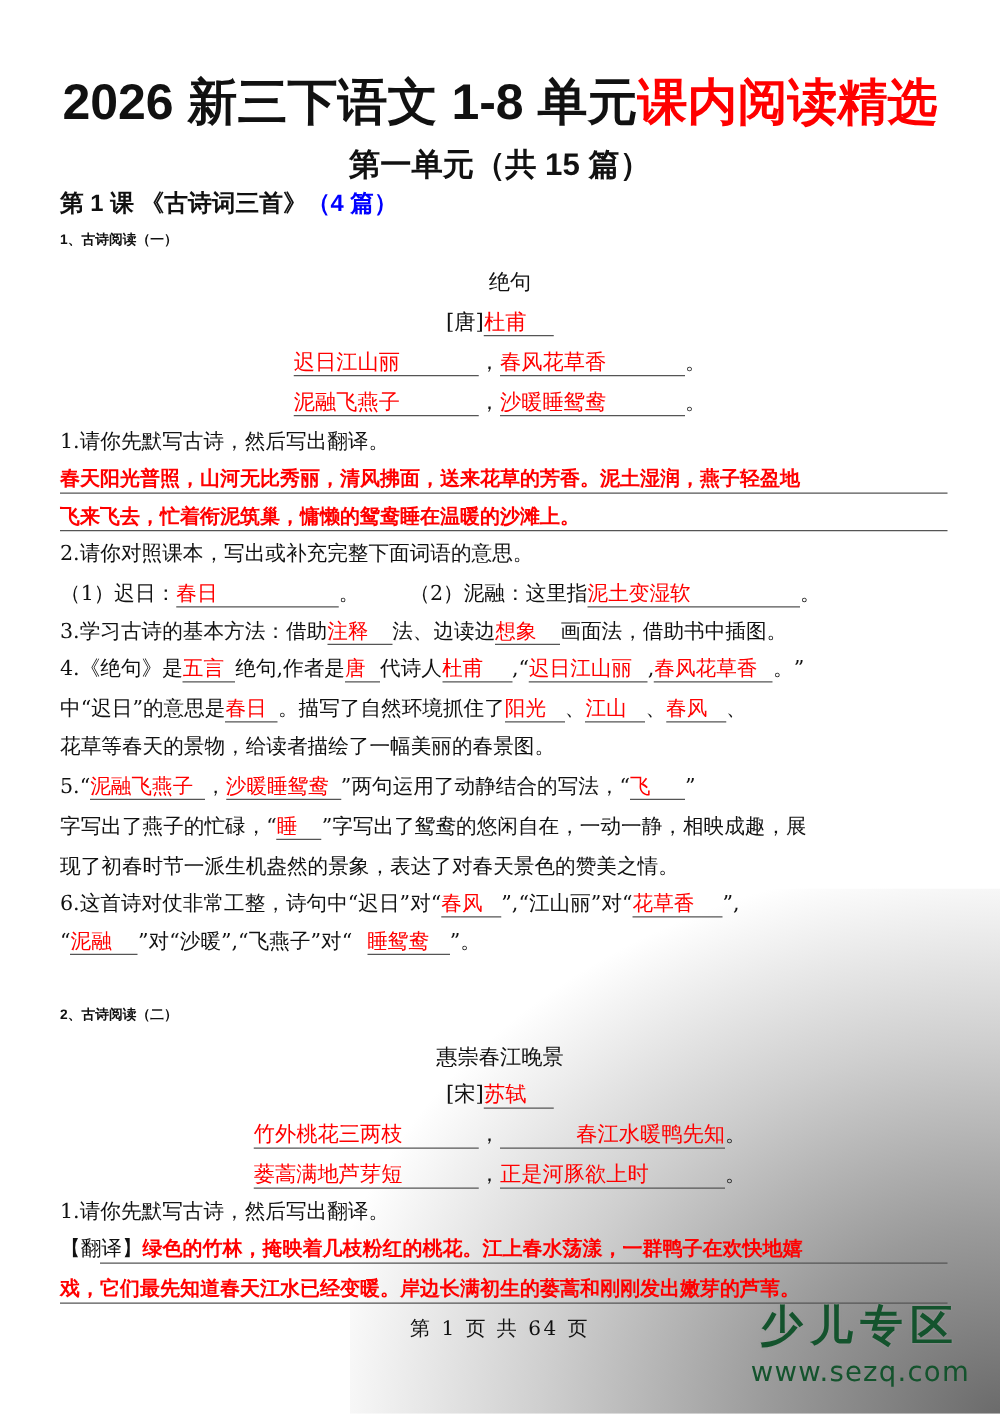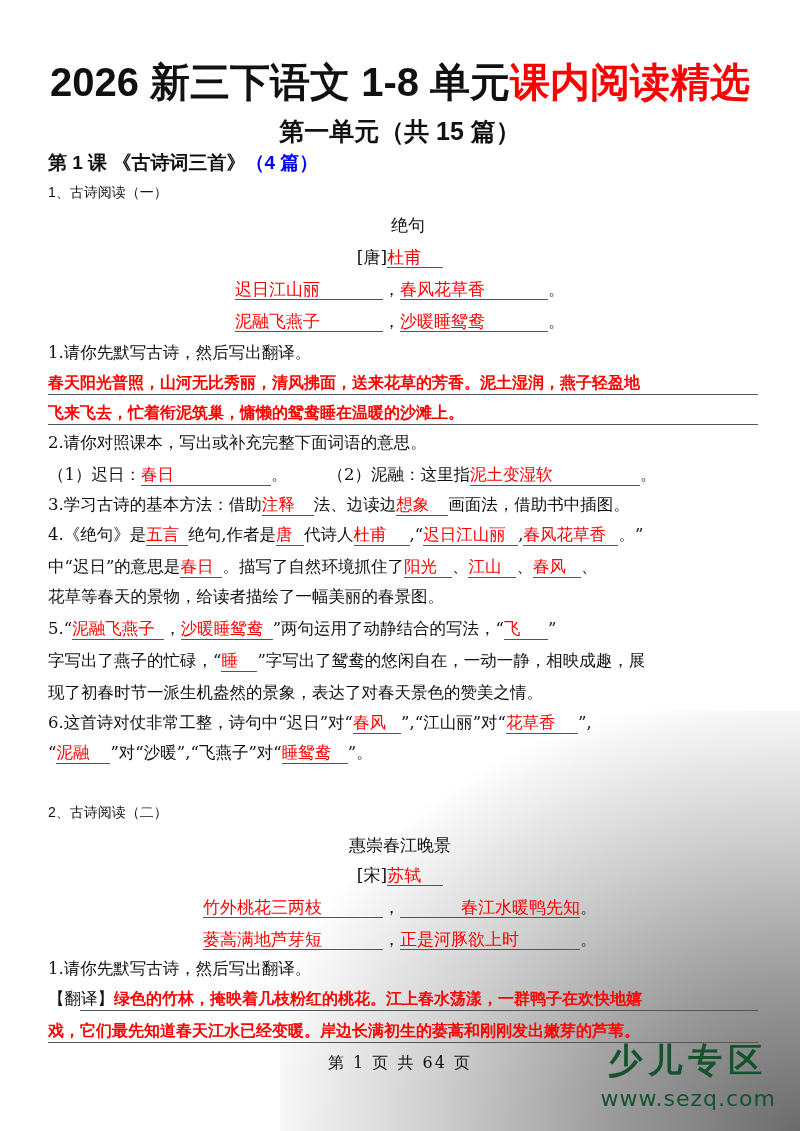--- a/index.html
+++ b/index.html
@@ -25,21 +25,21 @@
   .unit-title {
     position: absolute; top: 115px; left: 0; width: 800px; text-align: center;
     font-family: "Liberation Sans", "DejaVu Sans", sans-serif; font-weight: bold; font-size: 25px;
   }
   .lesson {
     position: absolute; top: 150px; left: 48px;
     font-family: "Liberation Sans", "DejaVu Sans", sans-serif; font-weight: bold; font-size: 19px;
   }
   .sec {
     position: absolute; left: 48px;
-    font-family: "Liberation Sans", "DejaVu Sans", sans-serif; font-weight: normal; font-size: 14px;
+    font-family: "Liberation Sans", "DejaVu Sans", sans-serif; font-weight: bold; font-size: 11px;
   }
   .center { position: absolute; left: 0; width: 800px; text-align: center; font-size: 17px; }
   .line { position: absolute; left: 48px; width: 710px; font-size: 16.5px; line-height: 22px; white-space: nowrap; }
   .blank { color: #ff0000; border-bottom: 1.5px solid #555; display: inline-block; line-height: 20px; }
   .ans { color: #ff0000; font-family: "DejaVu Sans", "Liberation Sans", sans-serif; }
   .fullrule { border-bottom: 1.5px solid #555; display: block; color: #ff0000; font-family: "DejaVu Sans", sans-serif; font-weight: bold; font-size: 16px; }
   .footer { position: absolute; top: 1053px; left: 0; width: 800px; text-align: center; font-size: 16px; letter-spacing: 2px; }
   .wm {
     position: absolute; right: 24px; top: 1038px; text-align: center; color: #14532d;
     font-family: "DejaVu Sans", sans-serif;
@@ -105,21 +105,21 @@
   </div>
   <div class="line" style="top:650px;">
     <span>字写出了燕子的忙碌，“</span><span class="blank ans" style="width:36px;">睡</span><span>”字写出了鸳鸯的悠闲自在，一动一静，相映成趣，展</span>
   </div>
   <div class="line" style="top:682px;">现了初春时节一派生机盎然的景象，表达了对春天景色的赞美之情。</div>
 
   <div class="line" style="top:712px;">
     <span>6.这首诗对仗非常工整，诗句中“迟日”对“</span><span class="blank ans" style="width:48px;">春风</span><span>”,“江山丽”对“</span><span class="blank ans" style="width:72px;">花草香</span><span>”,</span>
   </div>
   <div class="line" style="top:742px;">
-    <span>“</span><span class="blank ans" style="width:54px;">泥融</span><span>”对“沙暖”,“飞燕子”对“</span><span class="blank ans" style="width:66px;">睡鸳鸯</span><span>”。</span>
+    <span>“</span><span class="blank ans" style="width:54px;">泥融</span><span>”对“沙暖”,“飞燕子”对“</span><span class="blank ans" style="width:66px;margin-left:12px;">睡鸳鸯</span><span>”。</span>
   </div>
 
   <div class="sec" style="top:804px;">2、古诗阅读（二）</div>
   <div class="center" style="top:834px;">惠崇春江晚景</div>
   <div class="center" style="top:864px;">
     <span>[宋]</span><span class="blank ans" style="width:56px;text-align:left;">苏轼</span>
   </div>
   <div class="center" style="top:896px;">
     <span class="blank ans" style="width:180px;text-align:left;">竹外桃花三两枝</span><span>，</span><span class="blank ans" style="width:180px;text-align:right;">春江水暖鸭先知</span><span>。</span>
   </div>

